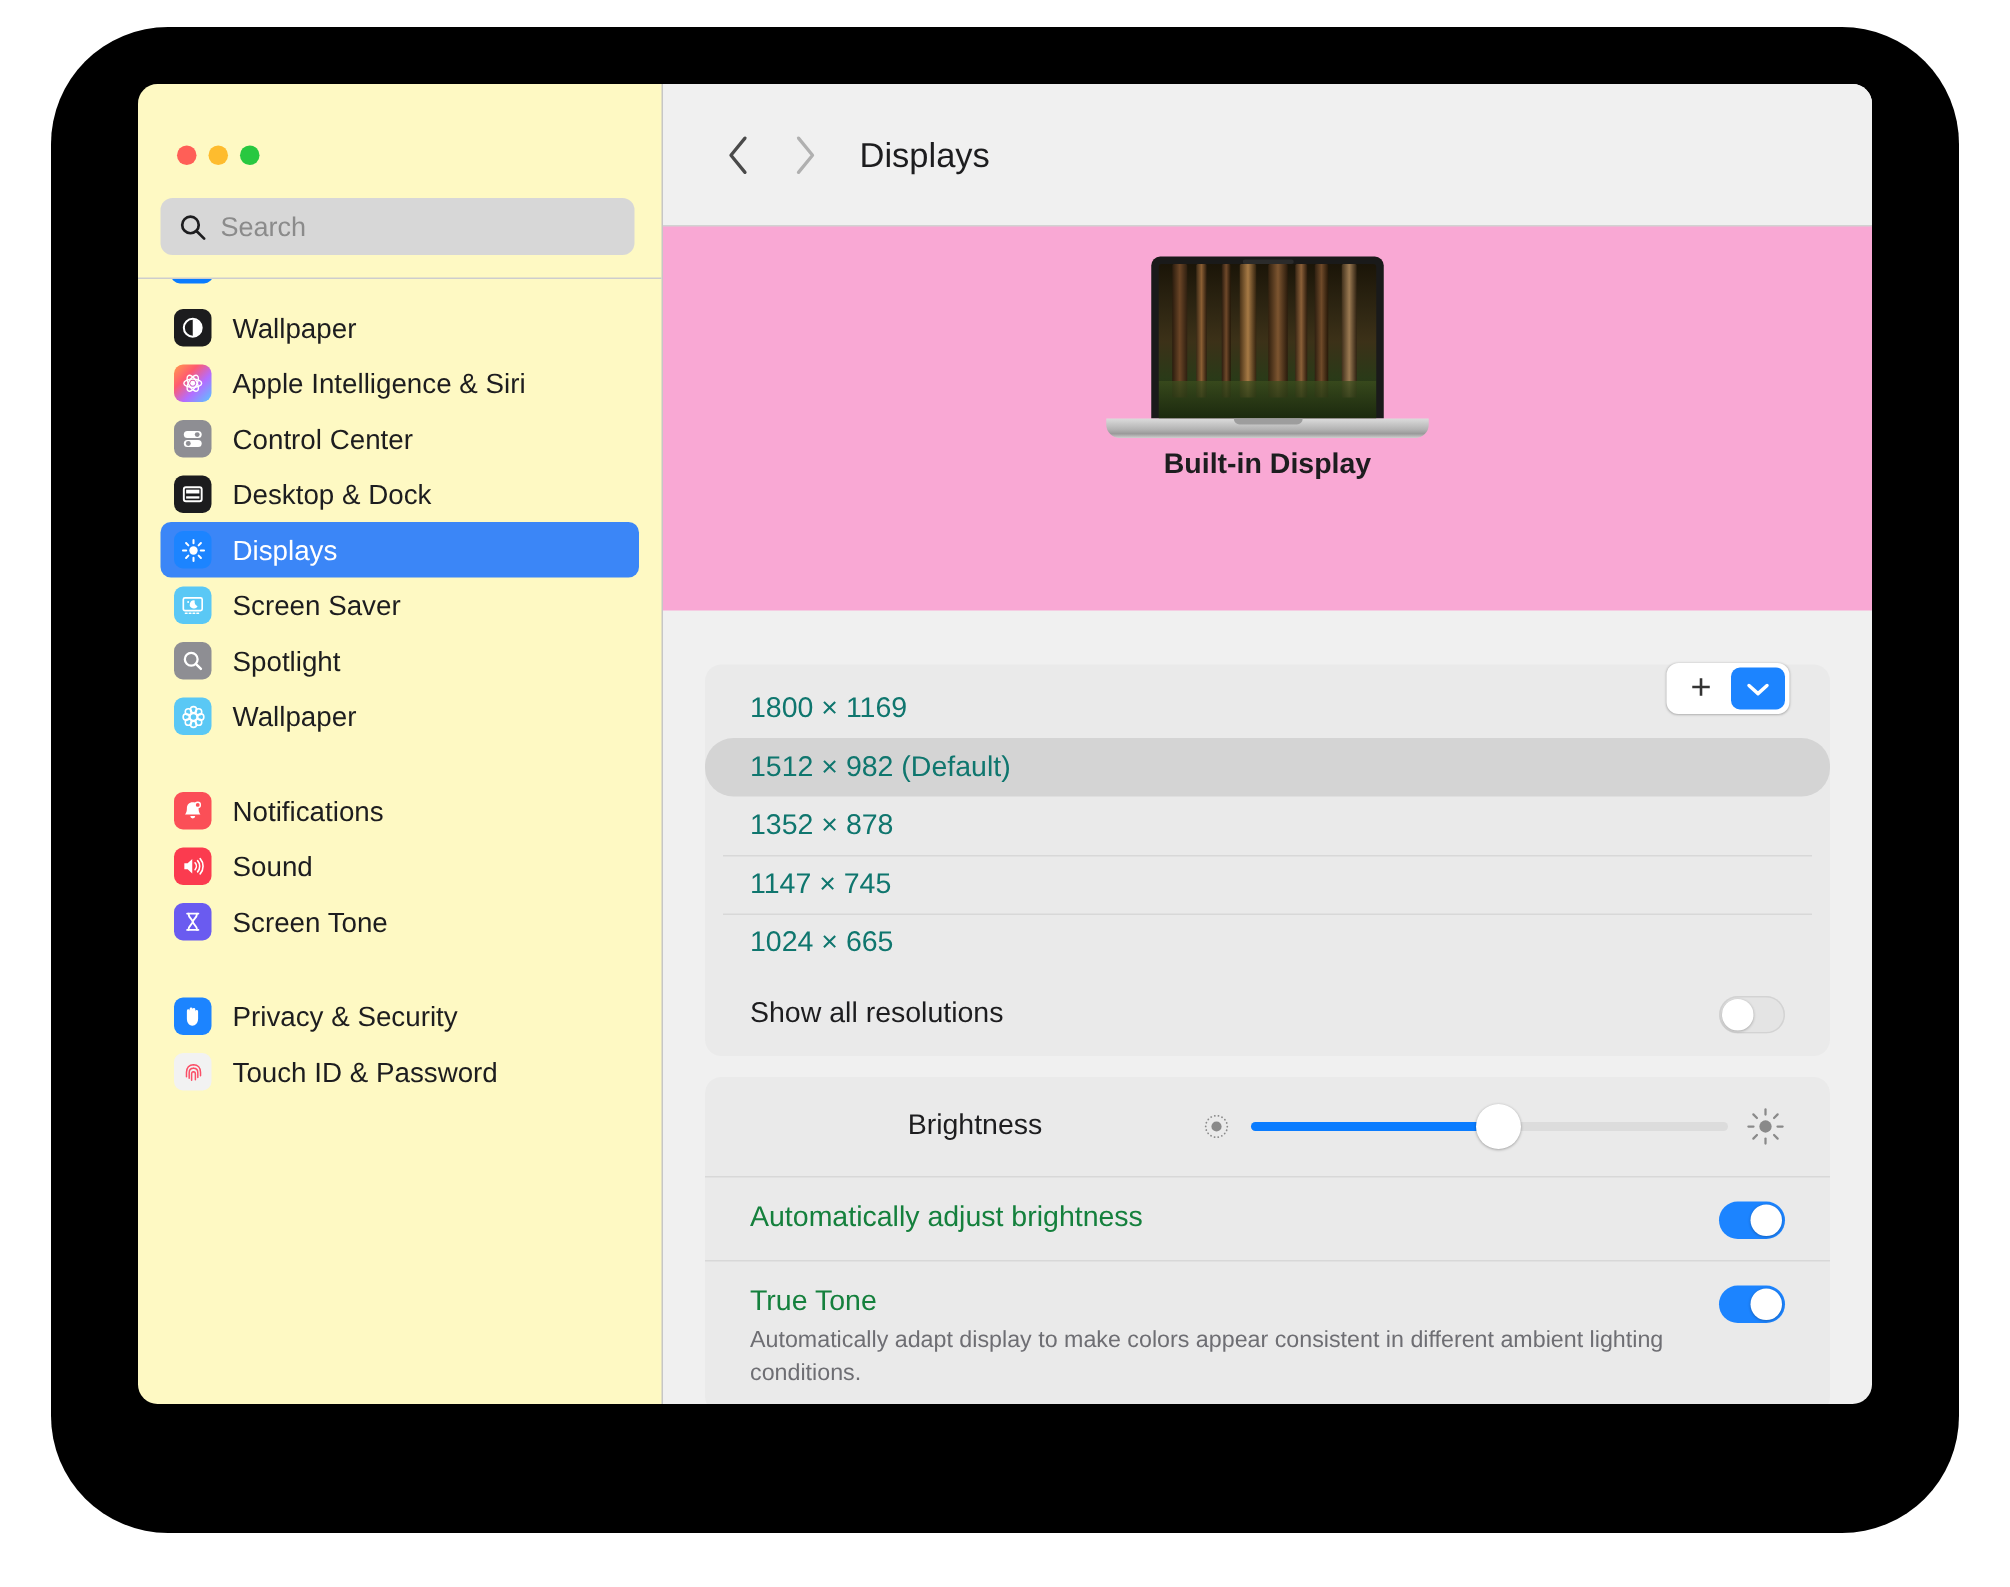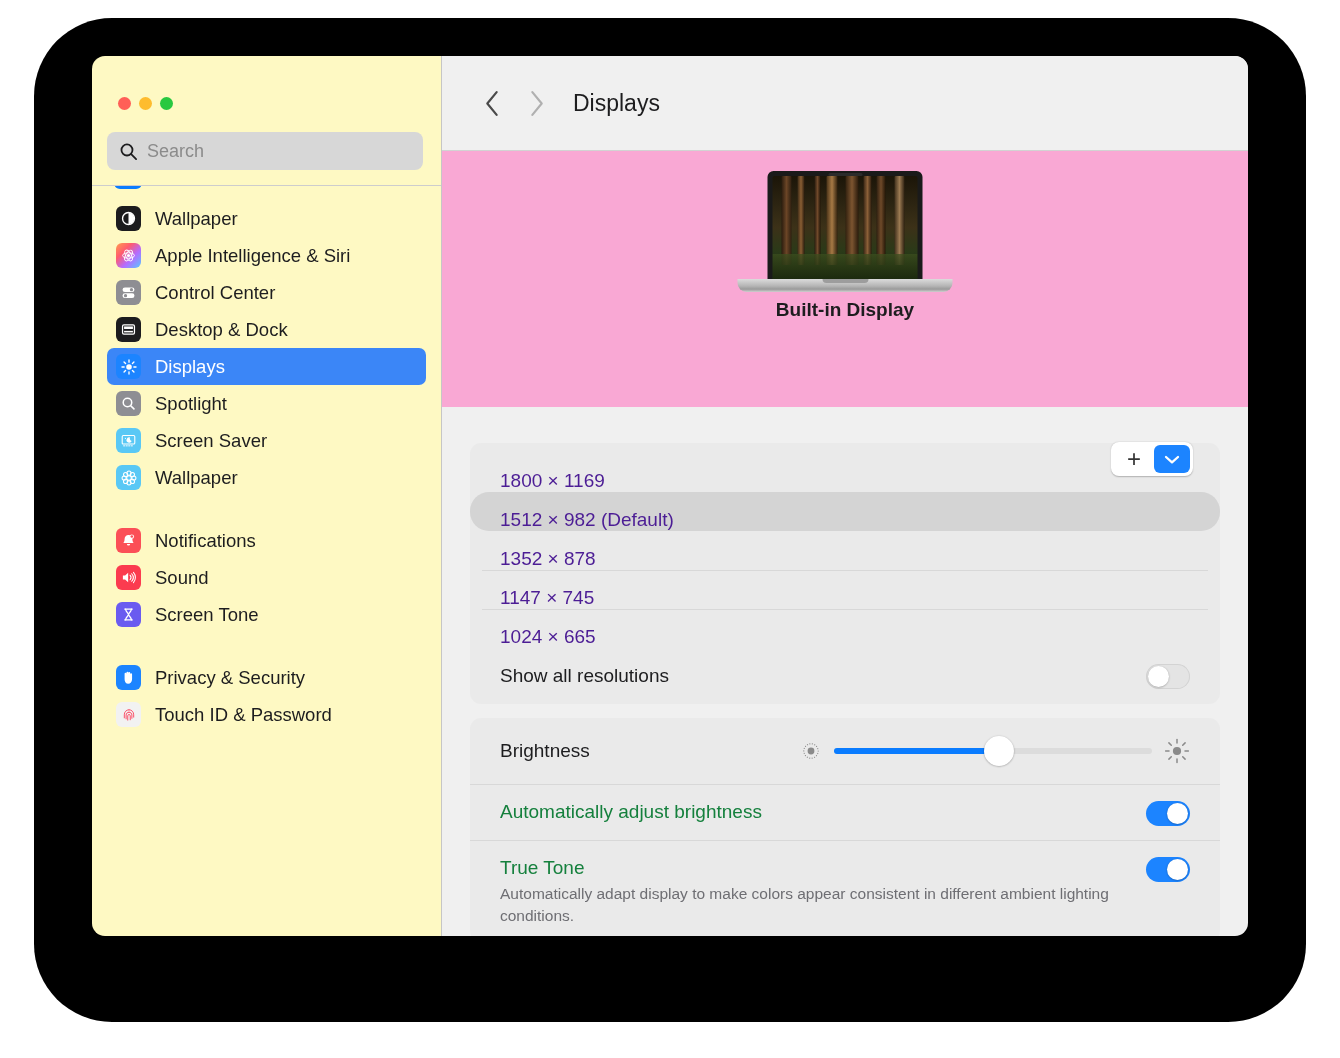--- a/index.html
+++ b/index.html
@@ -137,43 +137,43 @@
     display: flex; align-items: center;
     background: #ffffff; border-radius: 8px; height: 34px; padding: 3px;
     box-shadow: 0 0.5px 1.5px rgba(0,0,0,.25);
   }
   #add-btn { width: 40px; height: 28px; display:flex;align-items:center;justify-content:center; font-size: 24px; color:#333; line-height:1; }
   #add-menu-btn { width: 36px; height: 28px; background:#1c84ff; border-radius: 6px; display:flex;align-items:center;justify-content:center; }
 
   #panels { flex: 1; padding: 36px 28px 0 28px; overflow: hidden; }
   .card { background: #eaeaea; border-radius: 11px; overflow: hidden; }
   .res-row {
-    height: 39px; display: flex; align-items: flex-end;
-    font-size: 19px; color: #4c1d95; padding: 0 18px;
+    height: 39px; display: flex; align-items: center;
+    font-size: 19px; color: #0f766e; padding: 0 18px;
     margin: 0 12px;
   }
   .res-row.selected { background: #d4d4d4; margin: 0; padding: 0 30px; border-radius: 19px; }
   .res-row.sep { border-top: 0.5px solid #d8d8d8; }
   .res-pad-top { height: 10px; }
   .show-all {
     height: 56px; display:flex; align-items:center; justify-content: space-between;
     padding: 0 30px; font-size: 19px; color: #1d1d1f;
   }
 
   .toggle { width: 44px; height: 25px; border-radius: 13px; position: relative; flex: 0 0 44px; }
   .toggle.off { background: #e4e4e4; box-shadow: inset 0 0 0 1px #d3d3d3; }
   .toggle.on { background: #1c84ff; }
   .toggle .knob {
     position: absolute; top: 2px; width: 21px; height: 21px; border-radius: 50%;
     background: #fff; box-shadow: 0 0.5px 2px rgba(0,0,0,.3);
   }
   .toggle.off .knob { left: 2px; }
   .toggle.on .knob { left: 21px; }
 
-  .bright-row { height: 66px; display:flex; align-items:center; padding: 0 30px; }
+  .bright-row { height: 66px; display:flex; align-items:center; padding: 0 30px; text-align: center; }
   .bright-row .lbl { font-size: 19px; color:#1d1d1f; flex: 0 0 300px; }
   #slider-area { display: flex; align-items: center; gap: 12px; flex: 1; }
   #track { position: relative; flex: 1; height: 6px; background: #dcdcdc; border-radius: 3px; }
   #track .fill { position: absolute; left:0; top:0; bottom:0; background:#0a7cff; border-radius:3px; }
   #track .thumb {
     position: absolute; top: 50%; width: 30px; height: 30px; border-radius: 50%;
     background: #fff; transform: translate(-50%,-50%);
     box-shadow: 0 0.5px 2px rgba(0,0,0,.35);
   }
   .opt-row {
@@ -274,45 +274,45 @@
                   <line x1="13.8" y1="13.8" x2="15.5" y2="15.5"></line>
                   <line x1="15.5" y1="4.5" x2="13.8" y2="6.2"></line>
                   <line x1="6.2" y1="13.8" x2="4.5" y2="15.5"></line>
                 </g>
               </svg>
             </span>
             <span>Displays</span>
           </div>
 
           <div class="sb-item">
-            <span class="ico" style="background:#8e8e93;">
-              <svg width="17" height="17" viewBox="0 0 20 20">
-                <circle cx="8.8" cy="8.8" r="5" fill="none" stroke="#fff" stroke-width="1.8"></circle>
-                <line x1="12.6" y1="12.6" x2="16.4" y2="16.4" stroke="#fff" stroke-width="1.9" stroke-linecap="round"></line>
-              </svg>
-            </span>
-            <span>Spotlight</span>
-          </div>
-
-          <div class="sb-item">
             <span class="ico" style="background:#5ac8f5;">
               <svg width="17" height="17" viewBox="0 0 20 20">
                 <rect x="2.6" y="4.2" width="14.8" height="10" rx="1.3" fill="none" stroke="#fff" stroke-width="1.3"></rect>
                 <path d="M11.6 6.2a3.2 3.2 0 1 0 2.2 4.5 4 4 0 0 1-2.2-4.5z" fill="#fff"></path>
                 <circle cx="6.4" cy="7.4" r="0.75" fill="#fff"></circle>
                 <circle cx="8.2" cy="10.4" r="0.55" fill="#fff"></circle>
                 <g stroke="#fff" stroke-width="1.1" stroke-linecap="round">
                   <line x1="4.2" y1="16.3" x2="5.6" y2="16.3"></line>
                   <line x1="7.2" y1="16.3" x2="8.6" y2="16.3"></line>
                   <line x1="10.2" y1="16.3" x2="11.6" y2="16.3"></line>
                   <line x1="13.2" y1="16.3" x2="14.6" y2="16.3"></line>
                 </g>
               </svg>
             </span>
             <span>Screen Saver</span>
+          </div>
+
+          <div class="sb-item">
+            <span class="ico" style="background:#8e8e93;">
+              <svg width="17" height="17" viewBox="0 0 20 20">
+                <circle cx="8.8" cy="8.8" r="5" fill="none" stroke="#fff" stroke-width="1.8"></circle>
+                <line x1="12.6" y1="12.6" x2="16.4" y2="16.4" stroke="#fff" stroke-width="1.9" stroke-linecap="round"></line>
+              </svg>
+            </span>
+            <span>Spotlight</span>
           </div>
 
           <div class="sb-item">
             <span class="ico" style="background:#5ac8f5;">
               <svg width="18" height="18" viewBox="0 0 20 20">
                 <g fill="none" stroke="#fff" stroke-width="1.15">
                   <circle cx="10" cy="10" r="2.6"></circle>
                   <circle cx="10" cy="4.6" r="2.3"></circle>
                     <circle cx="10" cy="15.4" r="2.3"></circle>
                   <circle cx="4.6" cy="10" r="2.3"></circle>

